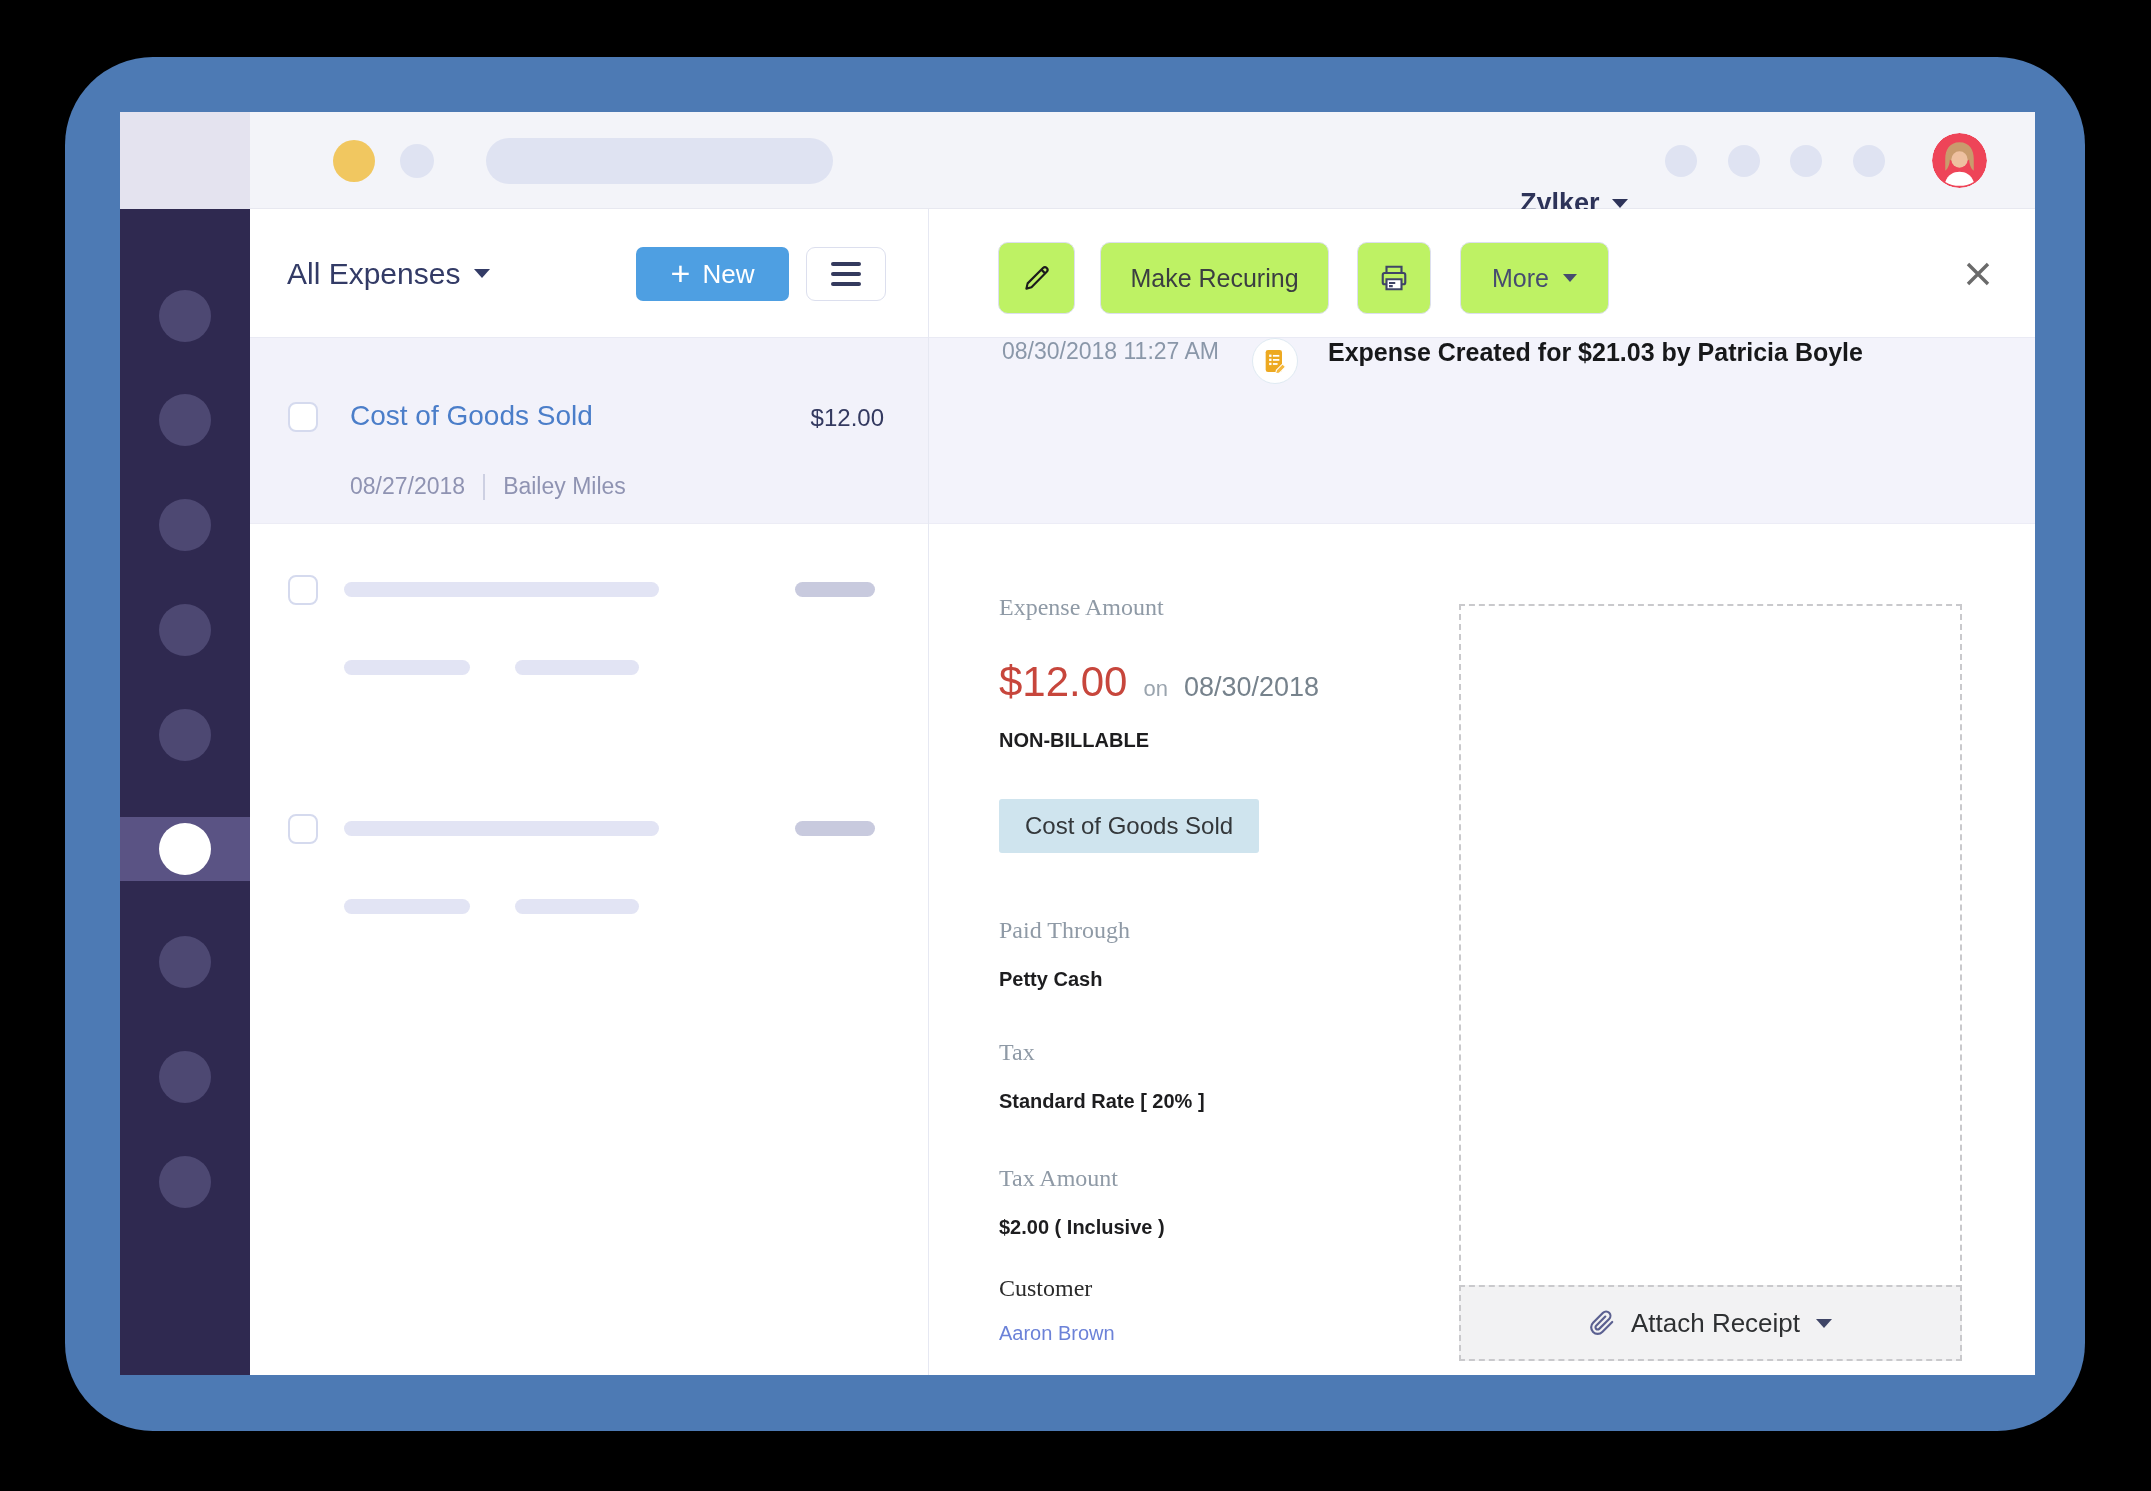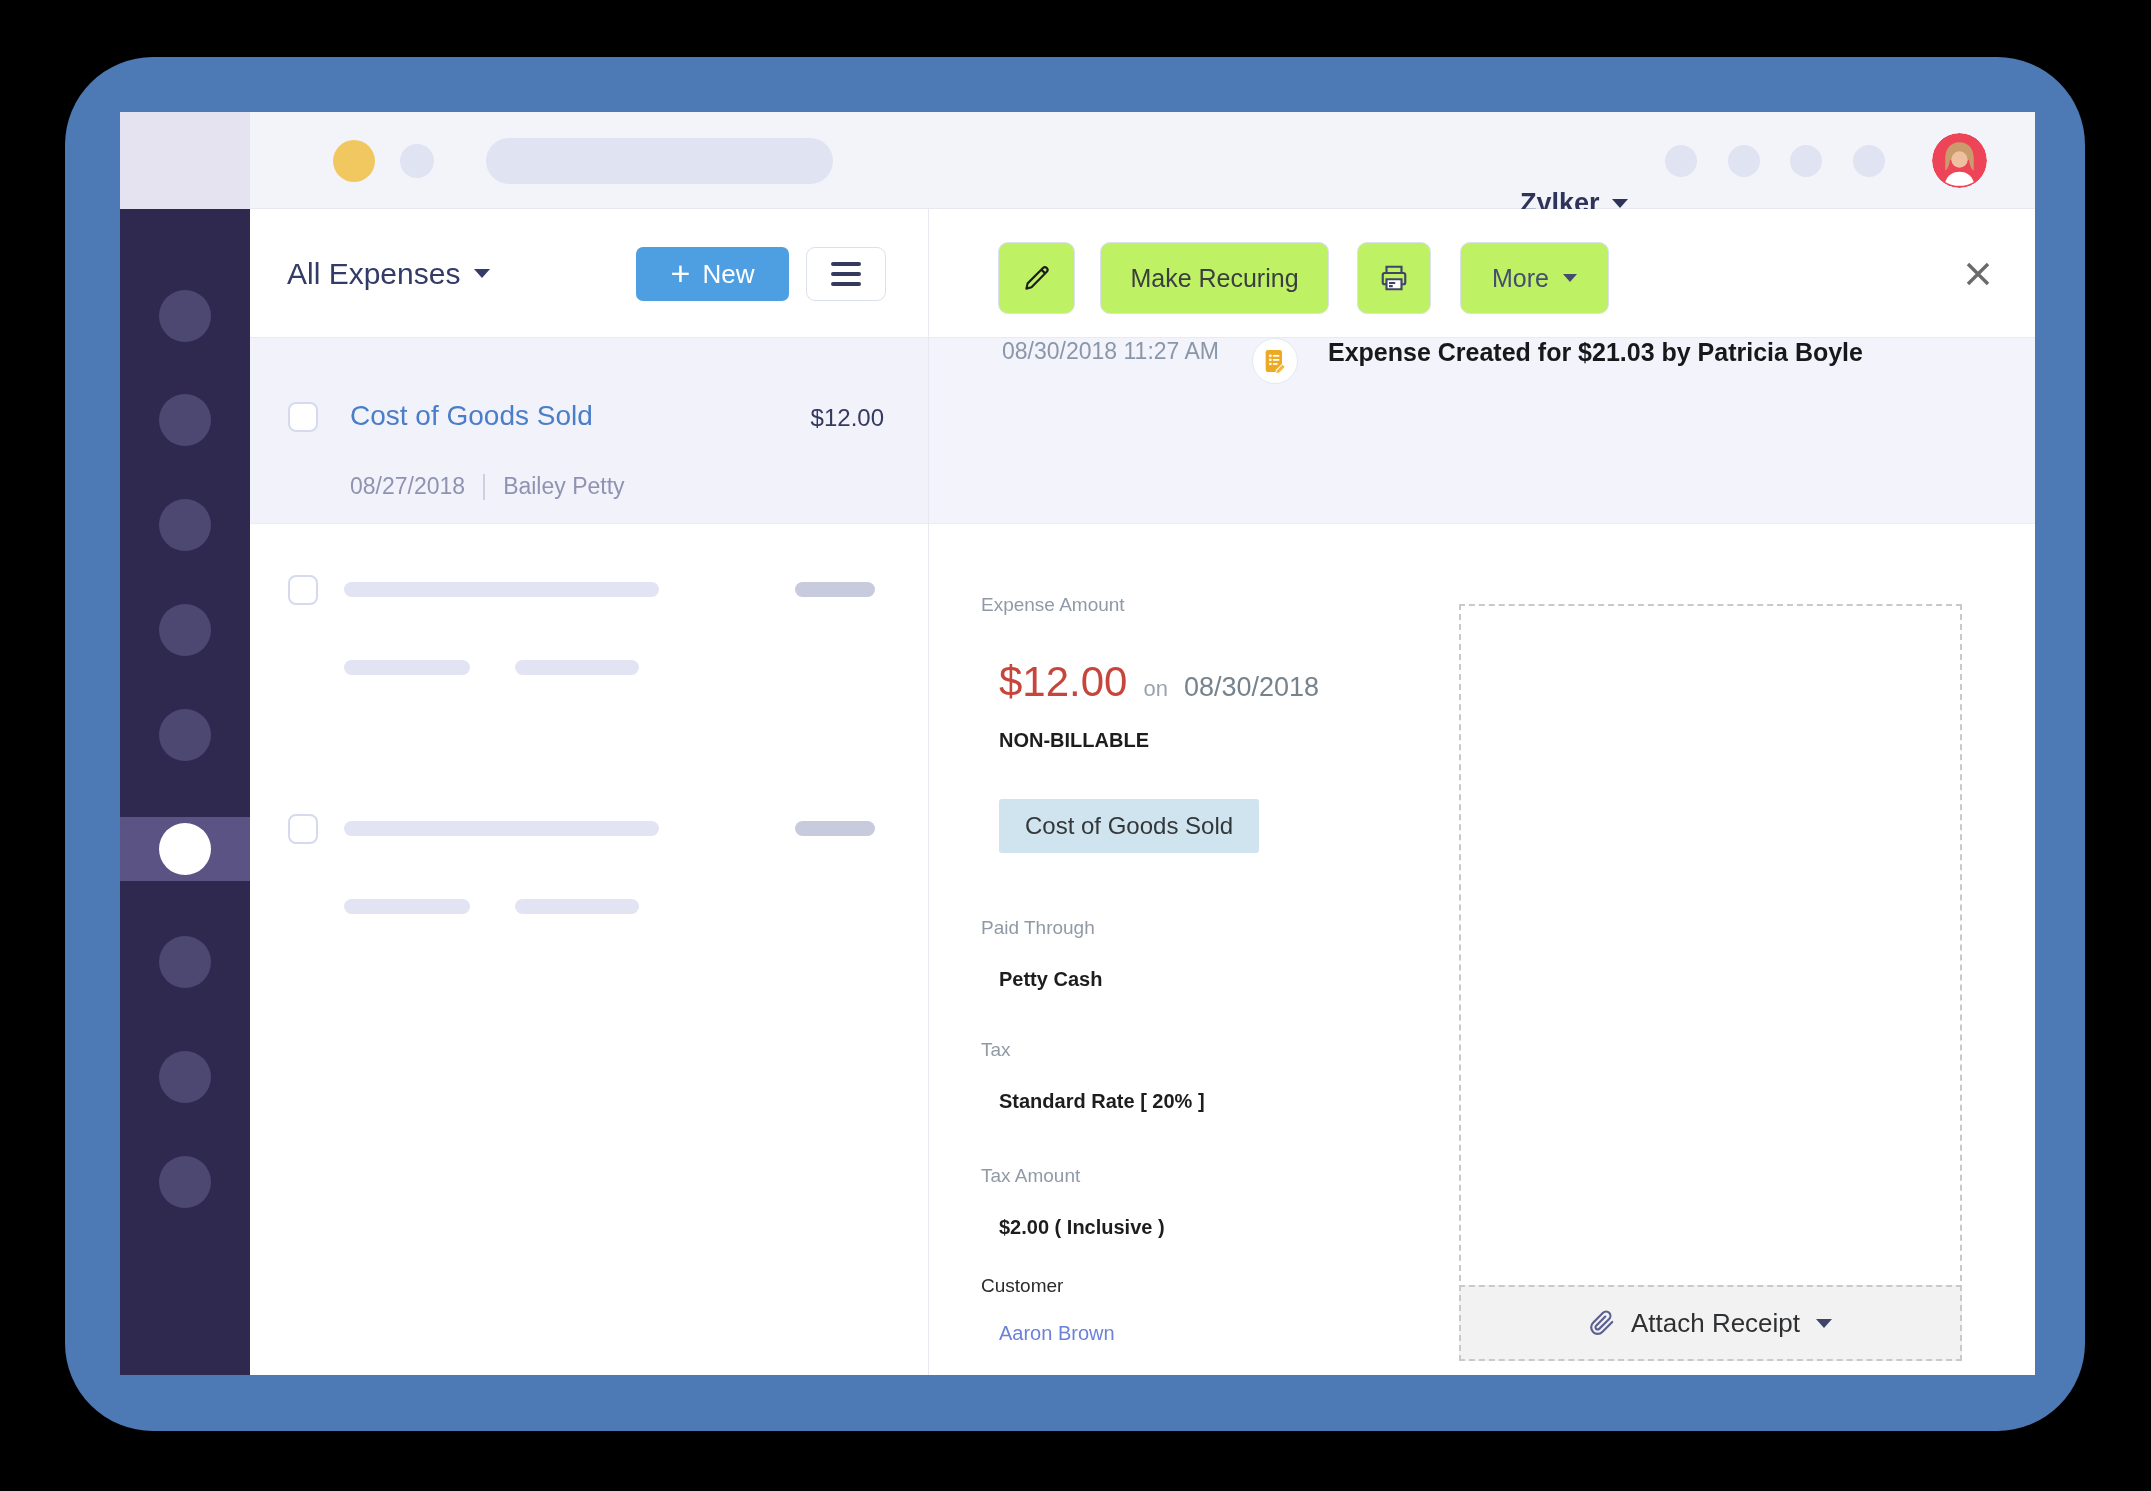--- a/index.html
+++ b/index.html
@@ -63,21 +63,21 @@
   .btn-more { left:531px; width:149px; color:#464c6f; font-weight:500; }
   .btn-more .caret { border-left-width:7px; border-right-width:7px; border-top-width:8px; }
   .close-btn { position:absolute; right:40px; top:48px; width:34px; height:34px; background:none; border:none; cursor:pointer; }
 
   .history-strip { position:absolute; left:0; top:129px; width:100%; height:186px; background:#f3f3fb; border-bottom:1px solid #ececf6; }
   .history-row { position:absolute; left:73px; top:0; height:186px; display:flex; align-items:flex-start; }
   .history-time { width:250px; font-size:23px; color:#8a97a9; }
   .history-icon-wrap { width:46px; height:46px; border-radius:50%; background:#fff; border:1px solid #dfeaf2; display:flex; align-items:center; justify-content:center; margin-right:30px; }
   .history-event { font-size:25px; font-weight:700; color:#17181a; }
 
-  .detail-label { position:absolute; left:52px; font-size:19px; color:#8f9aa6; }
+  .detail-label { position:absolute; left:70px; font-size:24px; color:#8f9aa6;font-family:Liberation Serif, serif; }
   .detail-value { position:absolute; left:70px; font-size:20px; font-weight:700; color:#1d1d1f; }
   .amount-row { position:absolute; left:70px; top:449px; display:flex; align-items:baseline; gap:16px; }
   .amount-big { font-size:42px; font-weight:500; color:#c7463c; }
   .amount-on { font-size:22px; color:#9aa4ae; }
   .amount-date { font-size:27px; color:#76828c; }
   .category-tag { position:absolute; left:70px; top:590px; background:#cfe4ee; color:#33373a; font-size:24px; padding:13px 26px; border-radius:3px; }
   .customer-label { color:#2b2b2b; font-weight:400; }
   .customer-link { color:#6c82d8; font-weight:500; cursor:pointer; }
 
   .receipt-box { position:absolute; left:530px; top:395px; width:503px; height:757px; border:2px dashed #c9c9cc; background:#fff; }
@@ -155,21 +155,21 @@
           </div>
         </div>
 
         <div class="expense-row">
           <div class="checkbox"></div>
           <div class="row-title">Cost of Goods Sold</div>
           <div class="row-amount">$12.00</div>
           <div class="row-sub">
             <span>08/27/2018</span>
             <span class="row-sub-divider"></span>
-            <span>Bailey Petty</span>
+            <span>Bailey Miles</span>
           </div>
         </div>
 
         <div class="skeleton-row" style="top:358px">
           <div class="checkbox"></div>
           <div class="sk-bar sk-title"></div>
           <div class="sk-bar sk-amount"></div>
           <div class="sk-bar sk-sub1"></div>
           <div class="sk-bar sk-sub2"></div>
         </div>

